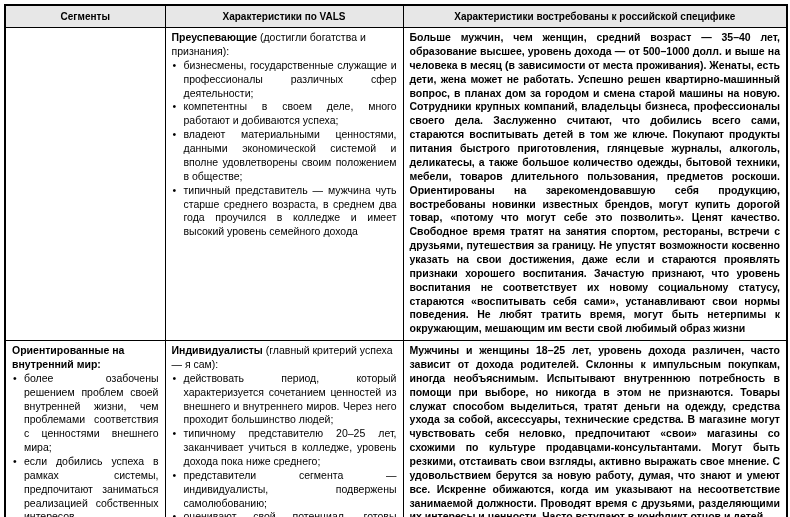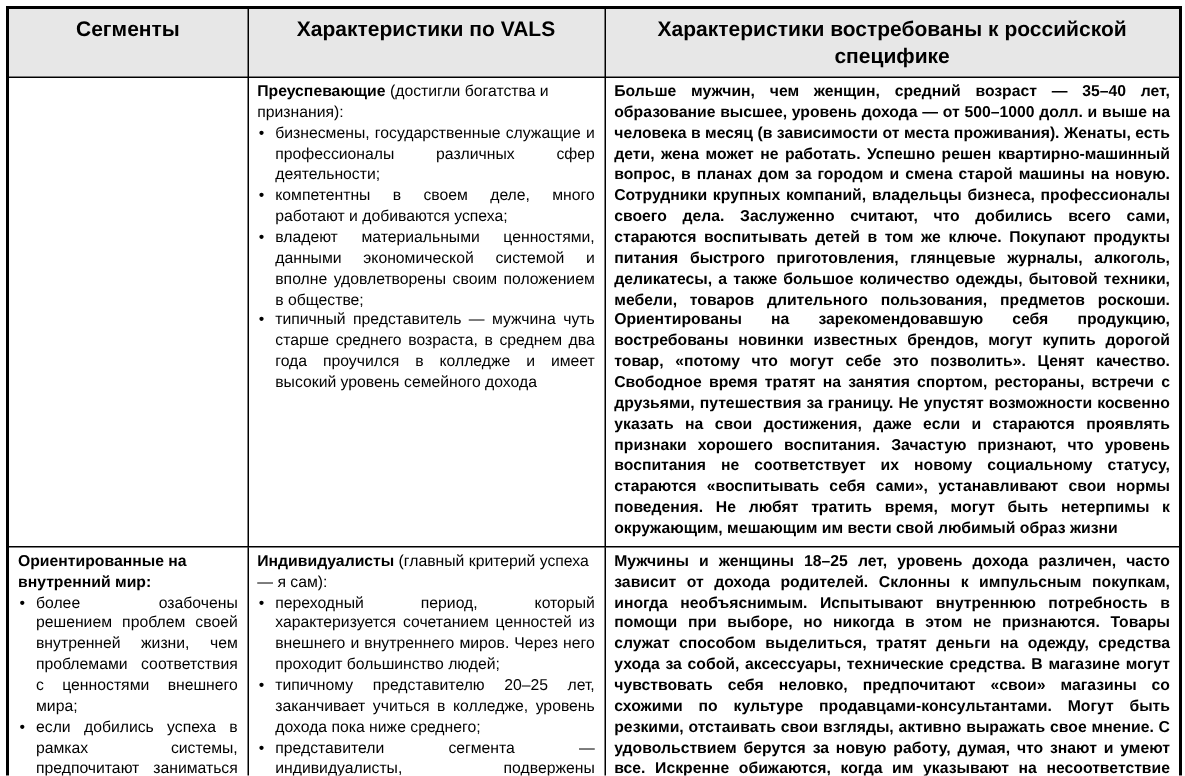--- a/index.html
+++ b/index.html
@@ -27,21 +27,21 @@
     vertical-align: top;
     padding: 3px 6px 4px 6px;
     font-size: 10.5px;
     line-height: 1.32;
   }
   .vals-table th {
     background: #e7e7e7;
     font-weight: bold;
     text-align: center;
     padding: 4px 4px;
-    font-size: 14px;
+    font-size: 10px;
   }
   .cell-title { text-align: left; }
   .cell-title .lead { font-weight: bold; margin-top: 25px; }
   ul.bullets {
     margin: 0; padding: 0;
     list-style: none;
   }
   ul.bullets li {
     position: relative;
     padding-left: 12px;
@@ -94,21 +94,21 @@
         <td>
           <div class="cell-title"><span class="lead">Ориентированные на внутренний мир:</span></div>
           <ul class="bullets">
             <li>более озабочены решением проблем своей внутренней жизни, чем проблемами соответствия с ценностями внешнего мира;</li>
             <li>если добились успеха в рамках системы, предпочитают заниматься реализацией собственных интересов</li>
           </ul>
         </td>
         <td>
           <div class="cell-title"><span class="lead">Индивидуалисты</span><span> (главный критерий успеха — я сам):</span></div>
           <ul class="bullets">
-            <li>переходный период, который характеризуется сочетанием ценностей из внешнего и внутреннего миров. Через него проходит большинство людей;</li>
+            <li>действовать период, который характеризуется сочетанием ценностей из внешнего и внутреннего миров. Через него проходит большинство людей;</li>
             <li>типичному представителю 20–25 лет, заканчивает учиться в колледже, уровень дохода пока ниже среднего;</li>
             <li>представители сегмента — индивидуалисты, подвержены самолюбованию;</li>
             <li>оценивают свой потенциал, готовы заняться новой деятельностью, рисковать и действовать импульсивно</li>
           </ul>
         </td>
         <td>
           <p class="para">Мужчины и женщины 18–25 лет, уровень дохода различен, часто зависит от дохода родителей. Склонны к импульсным покупкам, иногда необъяснимым. Испытывают внутреннюю потребность в помощи при выборе, но никогда в этом не признаются. Товары служат способом выделиться, тратят деньги на одежду, средства ухода за собой, аксессуары, технические средства. В магазине могут чувствовать себя неловко, предпочитают «свои» магазины со схожими по культуре продавцами-консультантами. Могут быть резкими, отстаивать свои взгляды, активно выражать свое мнение. С удовольствием берутся за новую работу, думая, что знают и умеют все. Искренне обижаются, когда им указывают на несоответствие занимаемой должности. Проводят время с друзьями, разделяющими их интересы и ценности. Часто вступают в конфликт отцов и детей</p>
         </td>
       </tr>
 

